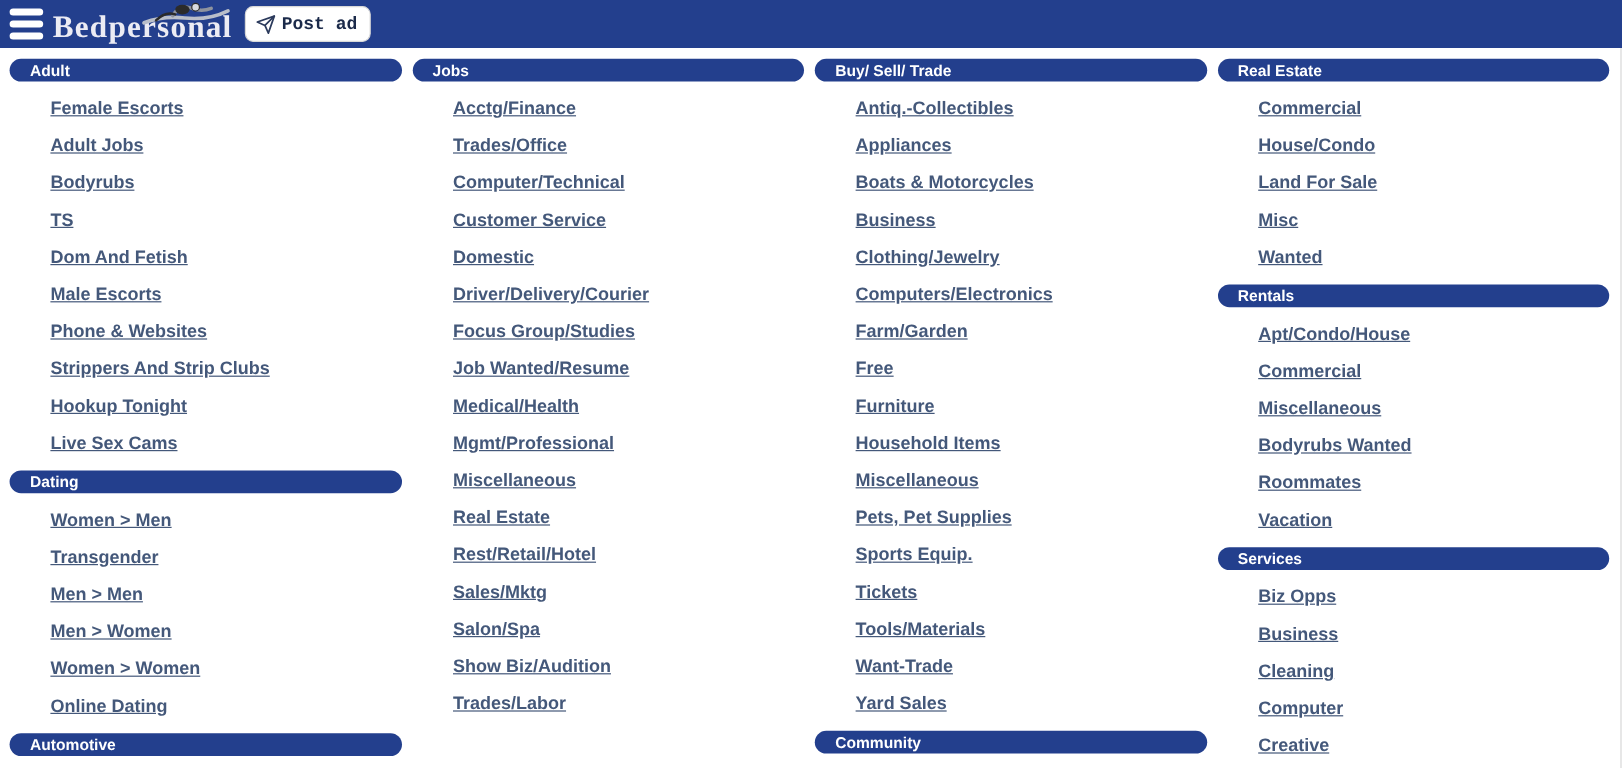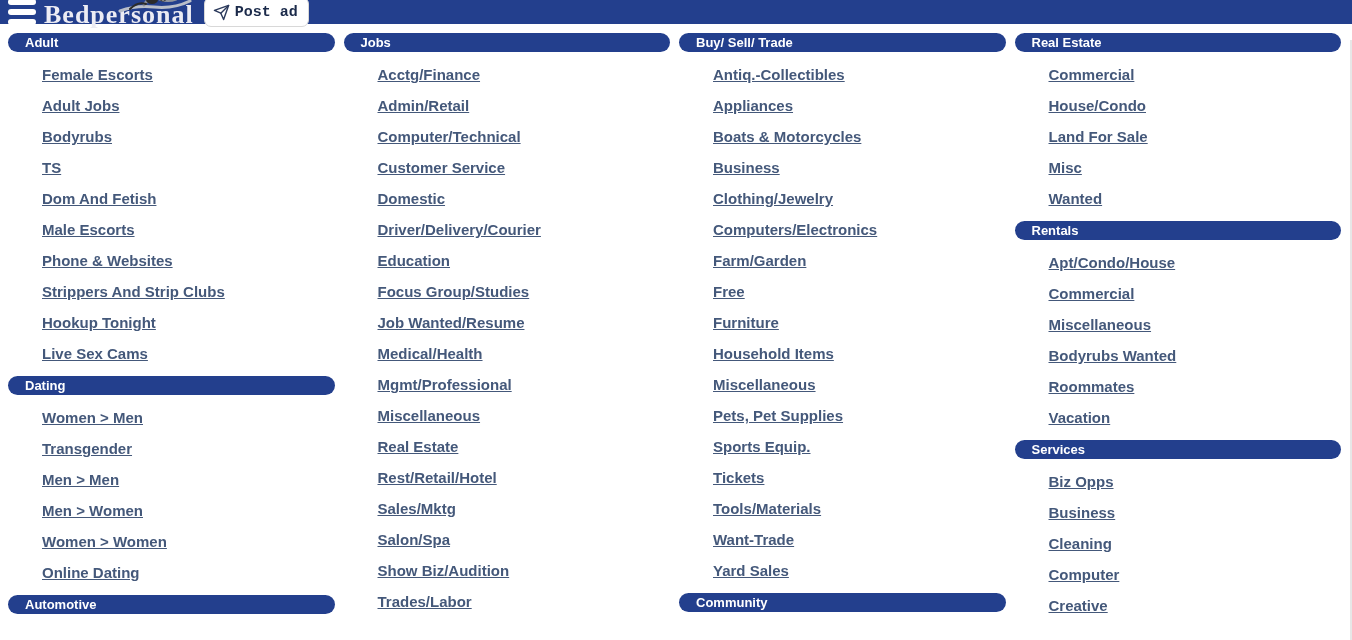--- a/index.html
+++ b/index.html
@@ -6,21 +6,21 @@
   html, body {
     margin: 0; padding: 0;
     width: 1352px; height: 640px;
     overflow: hidden;
     background: var(--page-bg, #fff);
     font-family: "Liberation Sans", sans-serif;
   }
   
   .topbar {
     position: relative;
-    height: 24px;
+    height: 40px;
     background: var(--header-bg, #233F8D);
     display: flex;
     align-items: center;
   }
   .menu-btn {
     width: 30px; height: 26px;
     margin-left: 8px;
     display: flex; flex-direction: column; justify-content: space-between;
     cursor: pointer;
     border: none; background: transparent; padding: 0;
@@ -209,36 +209,33 @@
     <div>
       <section class="section">
     <div class="pill">
       <span class="pill-label">Jobs</span>
     </div>
     <ul class="links">
           <li>
     <a href="#" class="cat-link">Acctg/Finance</a>
   </li>
           <li>
-    <a href="#" class="cat-link">Admin/Retail</a>
+    <a href="#" class="cat-link">Trades/Office</a>
   </li>
           <li>
     <a href="#" class="cat-link">Computer/Technical</a>
   </li>
           <li>
     <a href="#" class="cat-link">Customer Service</a>
   </li>
           <li>
     <a href="#" class="cat-link">Domestic</a>
   </li>
           <li>
     <a href="#" class="cat-link">Driver/Delivery/Courier</a>
-  </li>
-          <li>
-    <a href="#" class="cat-link">Education</a>
   </li>
           <li>
     <a href="#" class="cat-link">Focus Group/Studies</a>
   </li>
           <li>
     <a href="#" class="cat-link">Job Wanted/Resume</a>
   </li>
           <li>
     <a href="#" class="cat-link">Medical/Health</a>
   </li>

